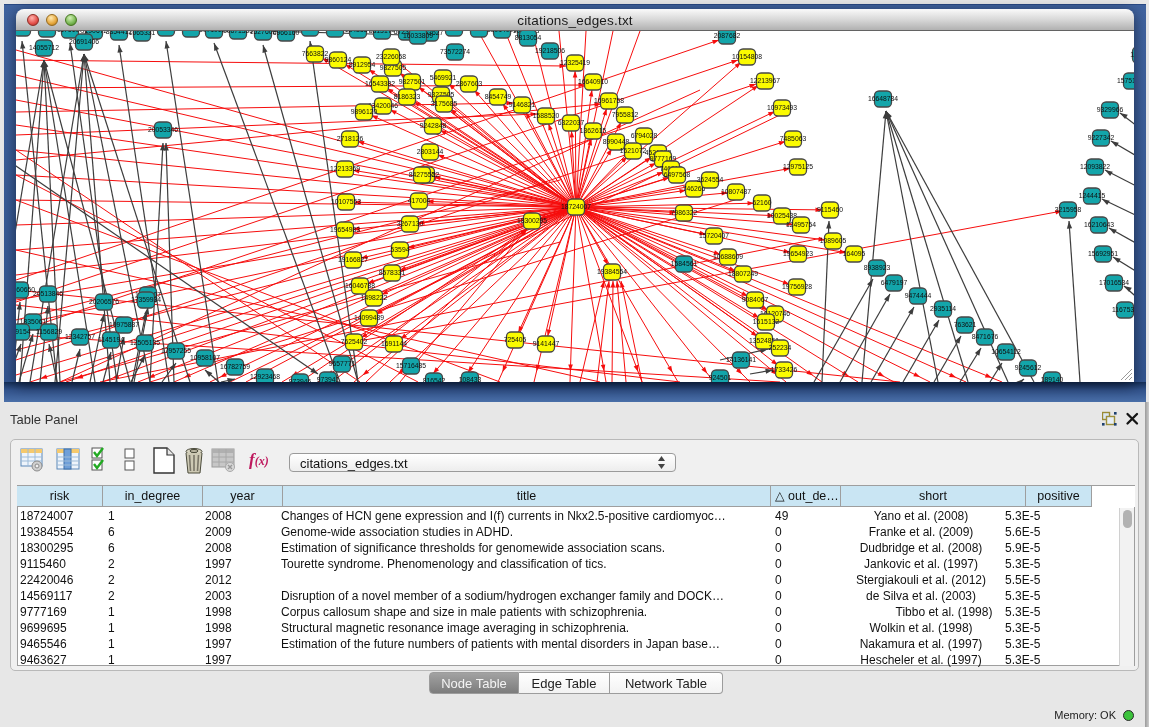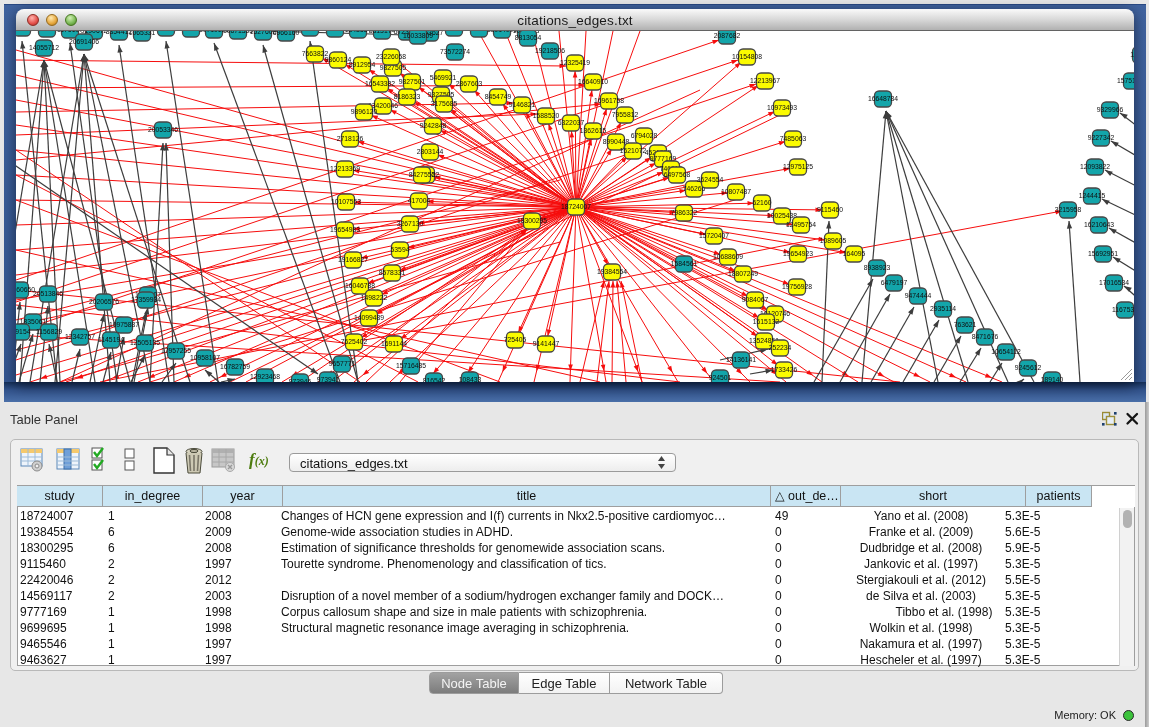--- a/index.html
+++ b/index.html
@@ -823,38 +823,38 @@
  <path d="M7.5 8l1 16M12 8v16M16.5 8l-1 16" stroke="#7a7668" stroke-width="1.6"></path>
 </svg>
 <svg class="icon" style="left:211px" width="26" height="26">
  <rect x="1" y="2" width="22" height="18" fill="#c7c7c7" stroke="#9a9a9a"></rect>
  <rect x="1" y="2" width="22" height="4" fill="#b0b0b0"></rect>
  <path d="M1 10h22M1 15h22M8 2v18M15 2v18" stroke="#a8a8a8"></path>
  <circle cx="19" cy="20" r="4.5" fill="#d8d8d8" stroke="#aaa"></circle>
  <path d="M17 18l4 4M21 18l-4 4" stroke="#999" stroke-width="1.4"></path>
 </svg>
 <div style="position:absolute;left:249px;top:450px;font-family:'Liberation Serif',serif;
- font-style:italic;font-weight:bold;font-size:17px;color:#4d7c0f">f<span style="font-size:12px">(x)</span></div>
+ font-style:italic;font-weight:bold;font-size:17px;color:#be185d">f<span style="font-size:12px">(x)</span></div>
 
 <div style="position:absolute;left:289px;top:453px;width:387px;height:19px;background:linear-gradient(#fff,#ededed);
  border:1px solid #9a9a9a;border-radius:4px"></div>
 <div style="position:absolute;left:300px;top:456px;font-size:13px;color:#111">citations_edges.txt</div>
 <svg style="position:absolute;left:656px;top:455px" width="12" height="15">
  <path d="M5.5 1L9 6H2z" fill="#444"></path>
     <path d="M5.5 14L9 9H2z" fill="#444"></path>
 </svg>
 
 <div id="tablewrap"></div>
-<div class="hcell" style="left:17px;width:86px;">study</div>
+<div class="hcell" style="left:17px;width:86px;">risk</div>
 <div class="hcell" style="left:103px;width:100px;">in_degree</div>
 <div class="hcell" style="left:203px;width:80px;">year</div>
 <div class="hcell" style="left:283px;width:488px;">title</div>
 <div class="hcell" style="left:771px;width:70px;text-align:left;padding-left:4px;">△ out_de…</div>
 <div class="hcell" style="left:841px;width:185px;">short</div>
-<div class="hcell" style="left:1026px;width:66px;">patients</div>
+<div class="hcell" style="left:1026px;width:66px;">positive</div>
 <div style="position:absolute;left:1092px;top:485px;width:43px;height:22px;background:#fff;border-top:1px solid #9e9e9e"></div>
 <div class="trow" style="top:508px">
     <span style="left:20px">18724007</span>
     <span style="left:108px">1</span>
     <span style="left:205px">2008</span>
     <span style="left:281px">Changes of HCN gene expression and I(f) currents in Nkx2.5‑positive cardiomyoc…</span>
     <span style="left:775px">49</span>
     <span class="ctr" style="left:841px;width:160px">Yano et al. (2008)</span>
     <span style="left:1005px">5.3E‑5</span>
   </div>
@@ -917,20 +917,21 @@
     <span style="left:205px">1998</span>
     <span style="left:281px">Structural magnetic resonance image averaging in schizophrenia.</span>
     <span style="left:775px">0</span>
     <span class="ctr" style="left:841px;width:160px">Wolkin et al. (1998)</span>
     <span style="left:1005px">5.3E‑5</span>
   </div>
 <div class="trow" style="top:636px">
     <span style="left:20px">9465546</span>
     <span style="left:108px">1</span>
     <span style="left:205px">1997</span>
+    <span style="left:281px">Estimation of the future numbers of patients with mental disorders in Japan base…</span>
     <span style="left:775px">0</span>
     <span class="ctr" style="left:841px;width:160px">Nakamura et al. (1997)</span>
     <span style="left:1005px">5.3E‑5</span>
   </div>
 <div class="trow" style="top:652px">
     <span style="left:20px">9463627</span>
     <span style="left:108px">1</span>
     <span style="left:205px">1997</span>
     <span style="left:775px">0</span>
     <span class="ctr" style="left:841px;width:160px">Hescheler et al. (1997)</span>

